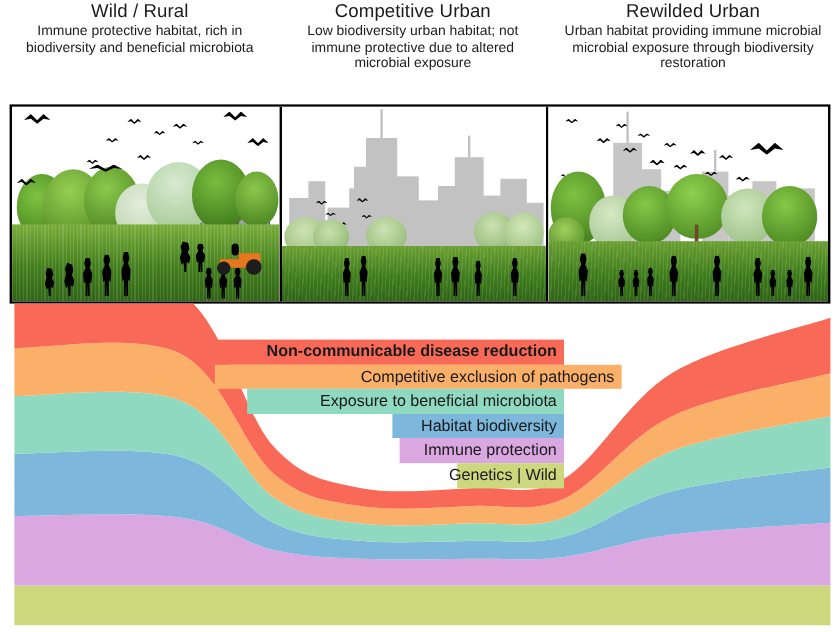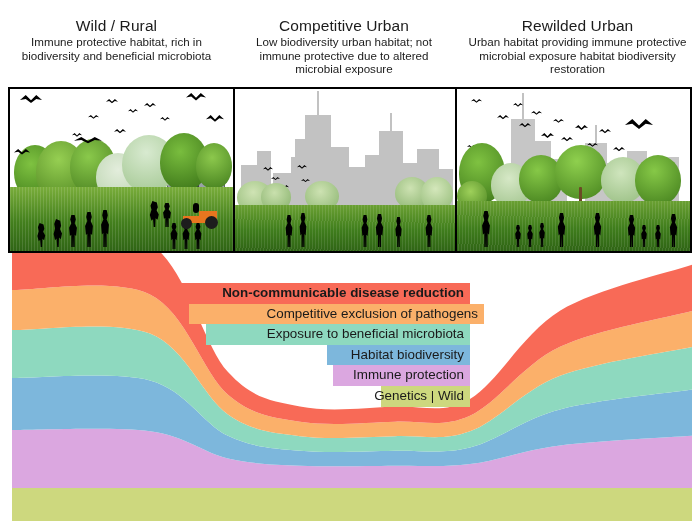--- a/index.html
+++ b/index.html
@@ -8,21 +8,21 @@
     background:#ffffff;
     font-family:"Liberation Sans", sans-serif;
     color:#1a1a1a;
   }
 
   
   .headers{
     position:absolute;left:0;top:0;width:700px;height:86px;
     display:flex;
   }
-  .hcol{box-sizing:border-box;padding:16px 4px;text-align:center;}
+  .hcol{box-sizing:border-box;padding:0 4px;text-align:center;}
   .hcol.c1{width:233px;}
   .hcol.c2{width:222px;}
   .hcol.c3{width:245px;}
   .htitle{
     font-size:15.5px;line-height:17px;font-weight:400;
     color:#1b1b1b;margin-top:1px;letter-spacing:.1px;
   }
   .hsub{
     font-size:11.6px;line-height:13.6px;font-weight:400;
     color:#1b1b1b;margin-top:1px;
@@ -104,21 +104,21 @@
   <div class="hcol c1">
     <div class="htitle">Wild / Rural</div>
     <div class="hsub">Immune protective habitat, rich in biodiversity and beneficial microbiota</div>
   </div>
   <div class="hcol c2">
     <div class="htitle">Competitive Urban</div>
     <div class="hsub">Low biodiversity urban habitat; not immune protective due to altered microbial exposure</div>
   </div>
   <div class="hcol c3">
     <div class="htitle">Rewilded Urban</div>
-    <div class="hsub">Urban habitat providing immune protective microbial exposure habitat biodiversity restoration</div>
+    <div class="hsub">Urban habitat providing immune microbial microbial exposure through biodiversity restoration</div>
   </div>
 </div>
 
 <div class="panels">
 
   <div class="panel p1">
 
     <div class="house" style="right:8px;bottom:58px;width:58px;height:42px;">
       <div class="roof"></div>
         <div class="body"></div>
@@ -278,21 +278,21 @@
         <path d="M12,37C35,37.748000000000005 114,24.03466666666668 150,41.488000000000014C186,58.94133333333335 203,120.52666666666667 228,141.72C253,162.91333333333333 272.1666666666667,164.16000000000003 300,168.64800000000002C327.8333333333333,173.13600000000002 366.6666666666667,169.64533333333335 395,168.64800000000002C423.3333333333333,167.6506666666667 442.5,175.1306666666667 470,162.66400000000004C497.5,150.19733333333338 523,111.30133333333335 560,93.848C597,76.39466666666665 670,63.92799999999999 692,57.94399999999999 L692,93.88399999999999 692,93.88399999999999C670,98.70799999999998 597,108.758 560,122.828C523,136.89800000000002 497.5,168.25400000000002 470,178.30400000000003C442.5,188.35400000000004 423.3333333333333,182.324 395,183.12800000000001C366.6666666666667,183.93200000000002 327.8333333333333,186.746 300,183.12800000000001C272.1666666666667,179.51000000000002 253,178.505 228,161.42C203,144.33499999999998 186,94.688 150,80.61800000000001C114,66.54800000000002 35,77.60300000000001 12,77 Z" fill="#fbb06a"></path>
         <path d="M12,-15C35,-14.041999999999998 114,-31.605333333333324 150,-9.251999999999988C186,13.101333333333347 203,91.97666666666667 228,119.12C253,146.26333333333335 272.1666666666667,147.86 300,153.60800000000003C327.8333333333333,159.35600000000005 366.6666666666667,154.88533333333336 395,153.60800000000003C423.3333333333333,152.3306666666667 442.5,161.9106666666667 470,145.94400000000005C497.5,129.97733333333338 523,80.16133333333335 560,57.808C597,35.454666666666654 670,19.487999999999992 692,11.823999999999991 L692,57.94399999999999 692,57.94399999999999C670,63.92799999999999 597,76.39466666666665 560,93.848C523,111.30133333333335 497.5,150.19733333333338 470,162.66400000000004C442.5,175.1306666666667 423.3333333333333,167.6506666666667 395,168.64800000000002C366.6666666666667,169.64533333333335 327.8333333333333,173.13600000000002 300,168.64800000000002C272.1666666666667,164.16000000000003 253,162.91333333333333 228,141.72C203,120.52666666666667 186,58.94133333333335 150,41.488000000000014C114,24.03466666666668 35,37.748000000000005 12,37 Z" fill="#f86a57"></path>
       </g>
   </svg>
 </div>
 
 <div class="labels">
   <div class="lbl" style="background: rgb(248, 106, 87); top: 0px; left: 176px; right: auto; width: 294px; font-weight: bold;">
     <span>Non-communicable disease reduction</span>
   </div>
-  <div class="lbl" style="background: rgb(251, 176, 106); top: 20.6px; left: 189px; right: auto; width: 295px; text-align: center;">
+  <div class="lbl" style="background: rgb(251, 176, 106); top: 20.6px; left: 179px; right: auto; width: 339px; text-align: center;">
     <span>Competitive exclusion of pathogens</span>
   </div>
   <div class="lbl" style="background: rgb(125, 183, 220); top: 61.8px; left: 327px; right: auto; width: 143px;">
     <span>Habitat biodiversity</span>
   </div>
   <div class="lbl" style="background: rgb(142, 217, 191); top: 41.2px; left: 206px; right: auto; width: 264px;">
     <span>Exposure to beneficial microbiota</span>
   </div>
   <div class="lbl" style="background: rgb(219, 167, 224); top: 82.4px; left: 333px; right: auto; width: 137px;">
     <span>Immune protection</span>

